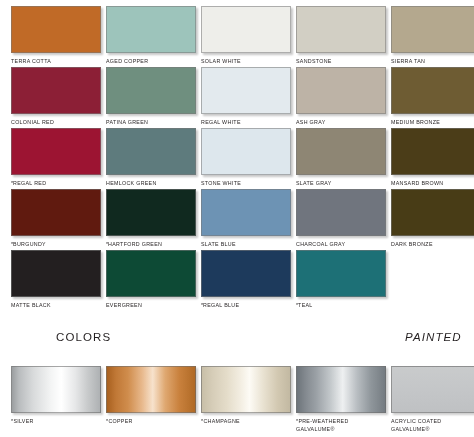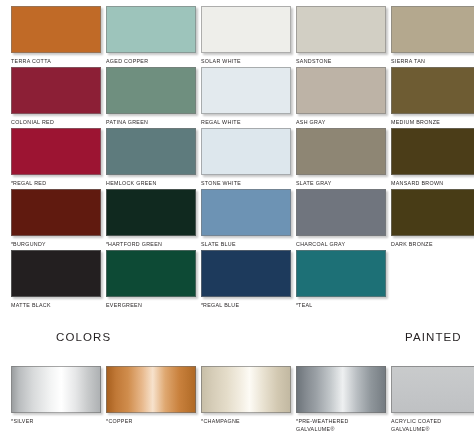--- a/index.html
+++ b/index.html
@@ -38,21 +38,21 @@
   
   .sec{
     position:absolute;
     font-size:11.5px;
     letter-spacing:1.1px;
     color:#231f20;
     white-space:nowrap;
     font-family:"Liberation Sans","DejaVu Sans",sans-serif;
   }
   #sec-colors{left:56px;top:331px;}
-  #sec-painted{left:405px;top:331px;}
+  #sec-painted{left:405px;top:331px;font-style:italic;}
 
   
   .mcell{position:absolute;width:95px;}
   .mchip{
     width:90px;height:47px;
     box-sizing:border-box;
     border:1px solid rgba(110,110,110,.6);
     box-shadow:1.5px 1.5px 2px rgba(0,0,0,.2);
   }
   .mcap{

